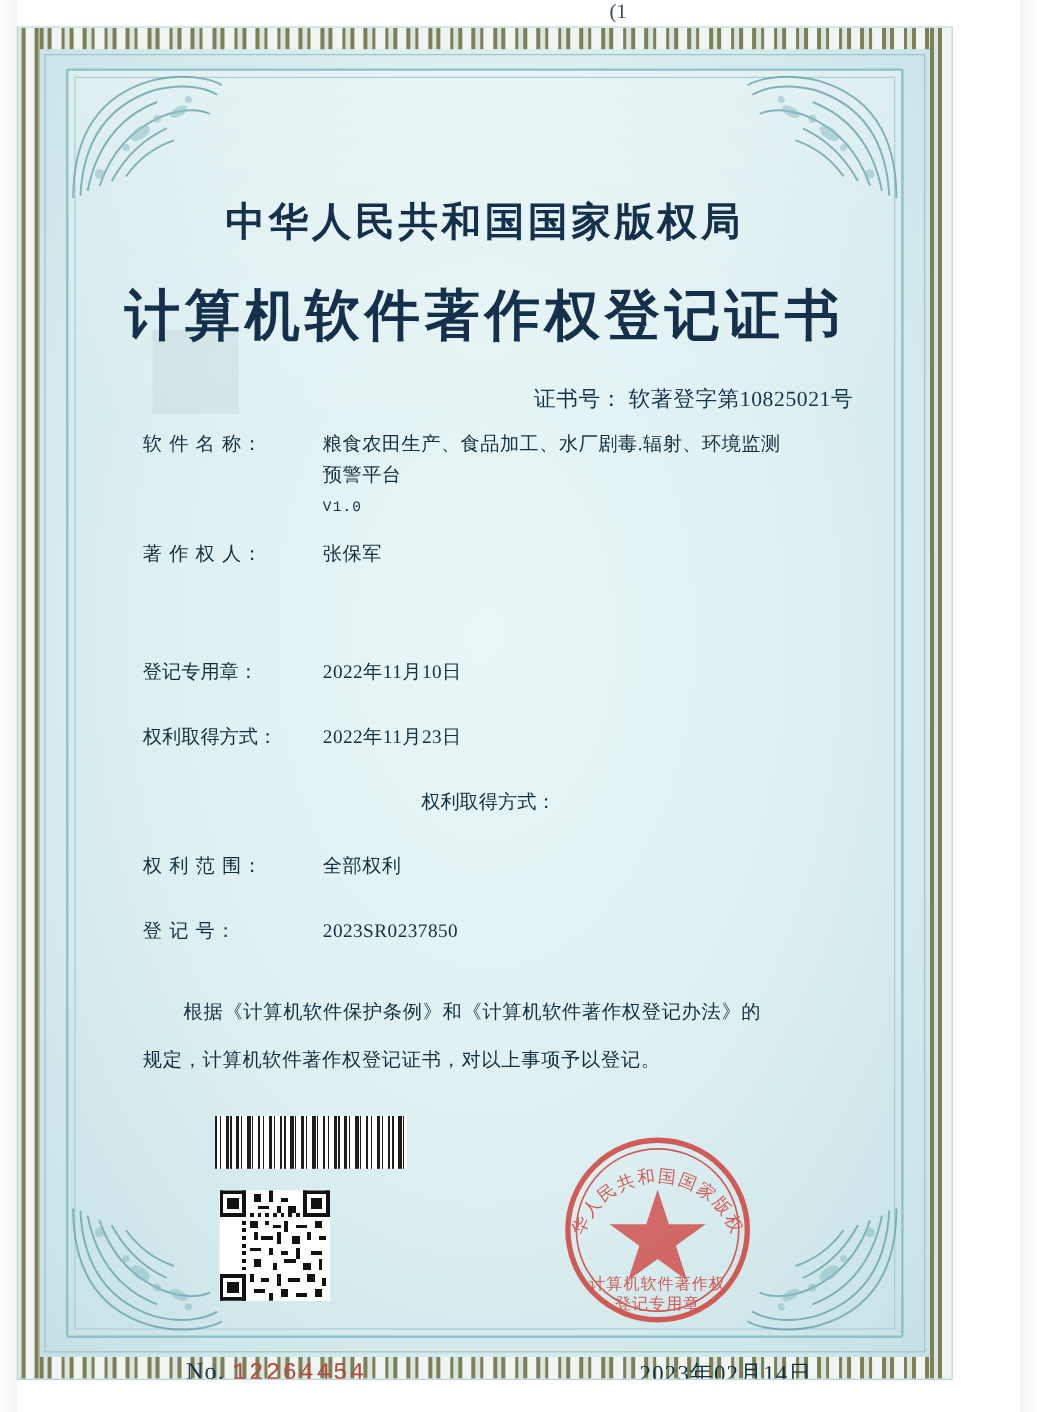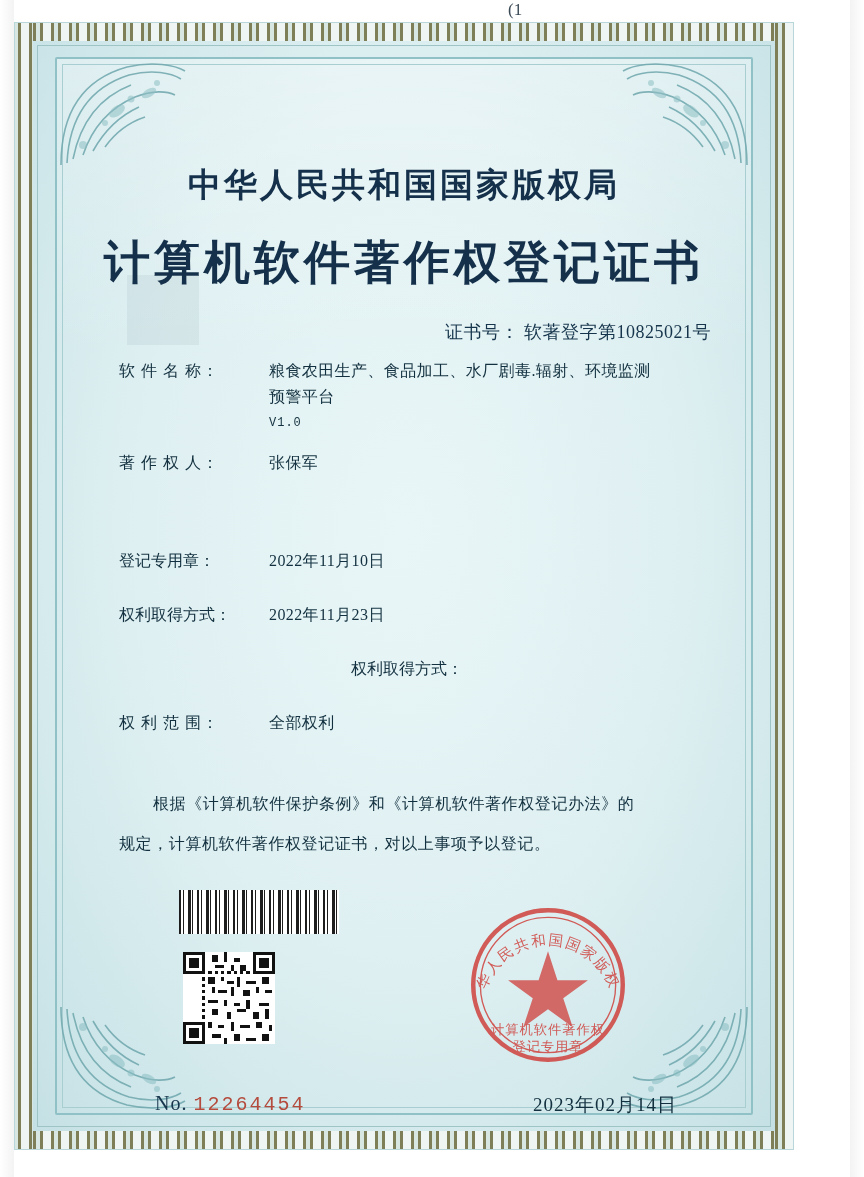--- a/index.html
+++ b/index.html
@@ -406,20 +406,24 @@
 
       <div class="gap-sm"></div>
 
       <div class="field">
         <div class="label">权 利 范 围：</div>
         <div class="value">全部权利</div>
       </div>
 
       <div class="gap-sm"></div>
 
+      <div class="field">
+        <div class="label">登 记 号：</div>
+        <div class="value">2023SR0237850</div>
+      </div>
 
       <div class="paragraph">
         <span class="indent"></span><span>根据《计算机软件保护条例》和《计算机软件著作权登记办法》的</span><br>
         <span>规定，计算机软件著作权登记证书，对以上事项予以登记。</span>
       </div>
 
       <div class="bottom">
 
         <div class="barcode"></div>
 

